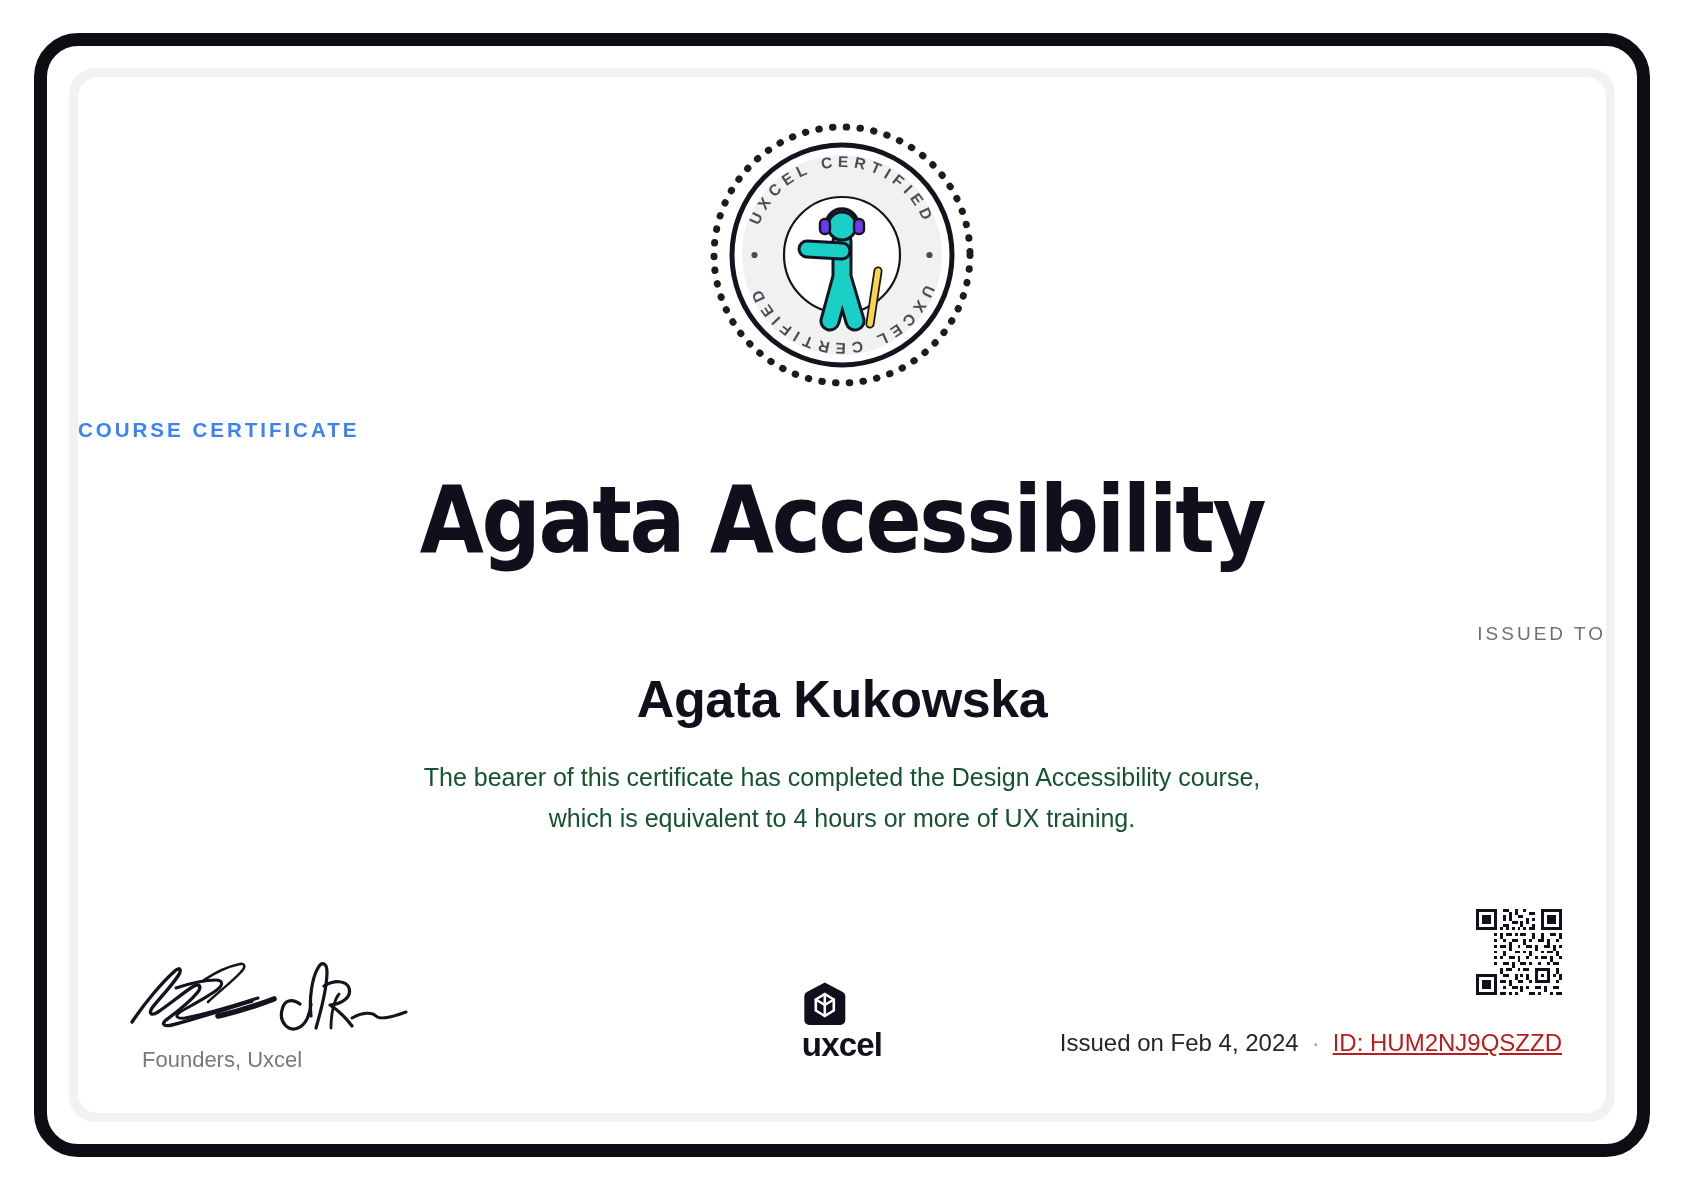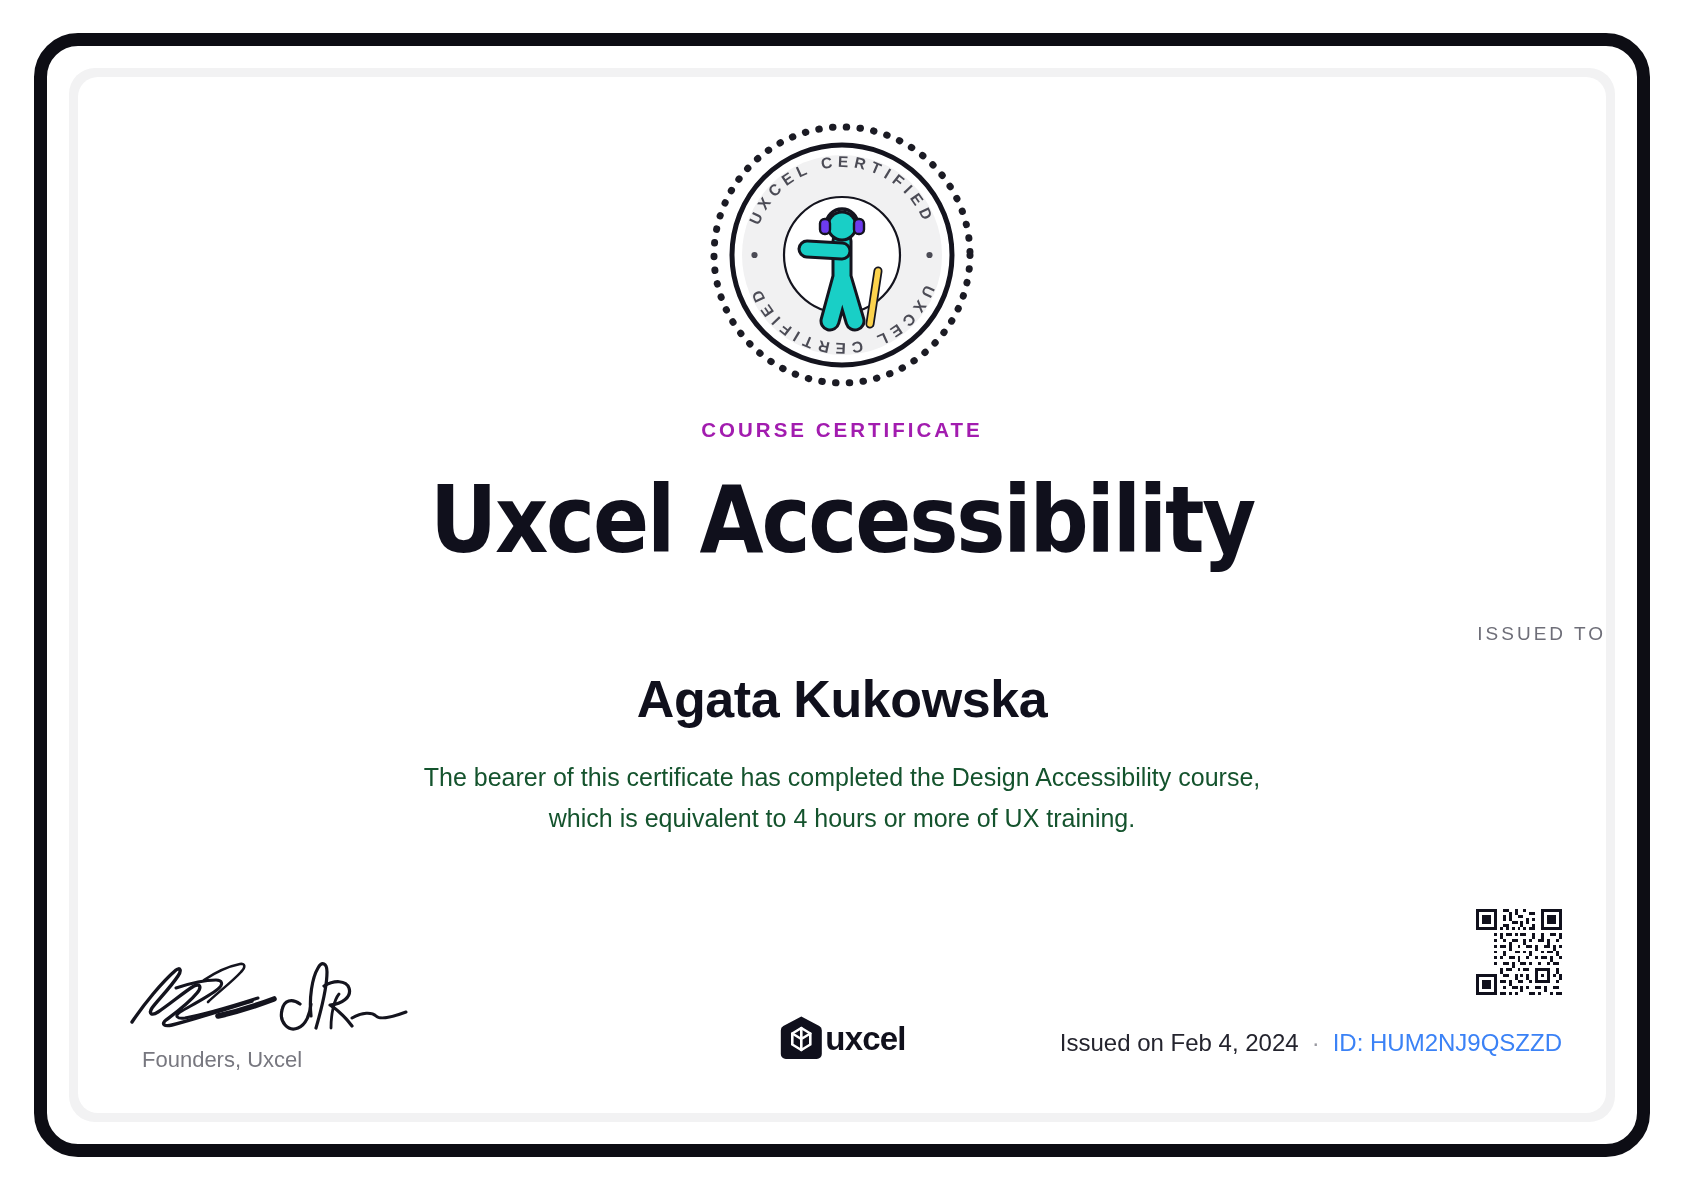--- a/index.html
+++ b/index.html
@@ -45,25 +45,25 @@
     position:absolute;
     left:50%; transform:translateX(-50%);
     top:44px;
     width:268px; height:268px;
   }
   .badge-svg{ display:block; width:268px; height:268px; }
 
   
   .eyebrow{
     position:absolute; left:0; right:0; top:341px;
-    text-align:center;
+    text-align:left;
     font-size:20.5px;
     font-weight:700;
     letter-spacing:3.0px;
-    color:#a21caf;
+    color:#3b82f6;
   }
   .title{
     position:absolute; left:0; right:0; top:392px;
     text-align:center;
     font-size:92px;
     line-height:104px;
     font-weight:700;
     letter-spacing:-2.2px;
     color:#10101c;
     font-family:"DejaVu Sans", sans-serif;
@@ -107,41 +107,41 @@
     margin-top:13px;
     font-size:22px;
     color:#77777f;
     padding-left:24px;
   }
 
   .logo-block{
     position:absolute;
     left:50%; transform:translateX(-50%);
     bottom:52px;
-    display:flex; align-items:center; gap:1px;
+    display:flex; gap:1px;flex-direction:column;
   }
   .logo-mark{ width:46px; height:46px; display:block; }
   .logo-word{
     font-size:33px;
     font-weight:700;
     color:#10101c;
     letter-spacing:-0.8px;
     line-height:1;
   }
 
   .meta-block{
     position:absolute;
     right:44px; bottom:56px;
     display:flex; align-items:flex-end;
     font-size:24px;
     white-space:nowrap;
   }
   .meta-date{ color:#24242e; }
   .meta-dot{ color:#9a9aa2; margin:0 13px; }
-  .meta-id{ color:#3b82f6; }
+  .meta-id{ color:#b91c1c;text-decoration:underline; }
 
   .qr-block{
     position:absolute;
     right:44px; bottom:118px;
     width:86px; height:86px;
   }
   .qr-svg{ display:block; width:86px; height:86px; }
 </style>
 </head>
 <body>
@@ -193,21 +193,21 @@
               <path d="M 118 104 A 16 16 0 0 1 150 104" fill="none" stroke="#14141e" stroke-width="3.4"></path>
 
               <rect x="112" y="98" width="10" height="15" rx="4.6" fill="#6D3BEE" stroke="#14141e" stroke-width="2.4"></rect>
               <rect x="146" y="98" width="10" height="15" rx="4.6" fill="#6D3BEE" stroke="#14141e" stroke-width="2.4"></rect>
             </g>
           </svg>
         </div>
 
         <div class="eyebrow">COURSE CERTIFICATE</div>
 
-        <div class="title">Uxcel Accessibility</div>
+        <div class="title">Agata Accessibility</div>
 
         <div class="issued-label">ISSUED TO</div>
 
         <div class="recipient">Agata Kukowska</div>
 
         <div class="description">
           <div>The bearer of this certificate has completed the Design Accessibility course,</div>
           <div>which is equivalent to 4 hours or more of UX training.</div>
         </div>
 

